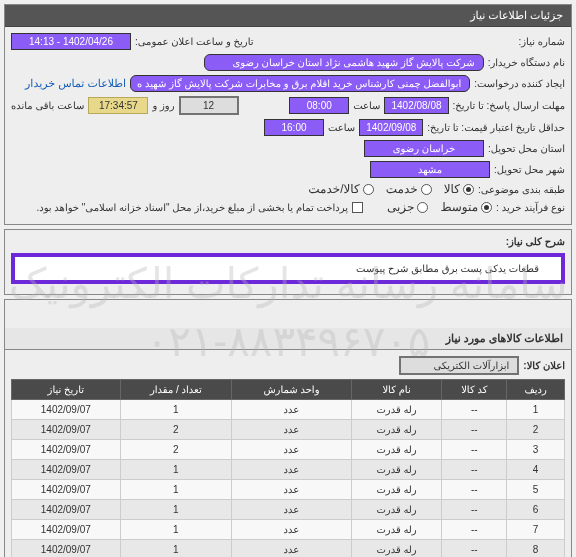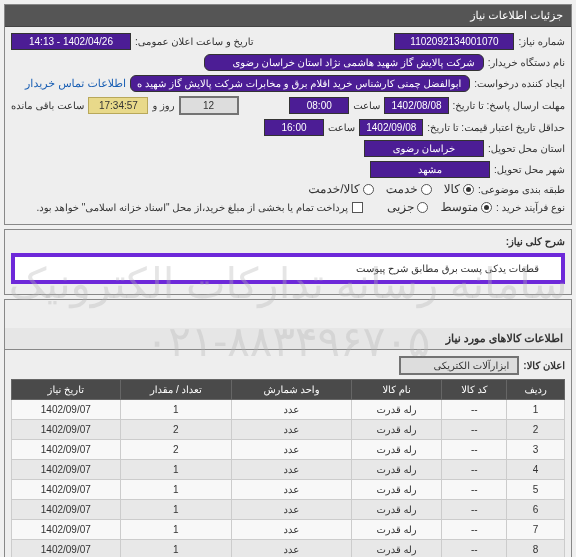--- a/index.html
+++ b/index.html
@@ -43,21 +43,21 @@
   margin-bottom: 4px;
   gap: 4px;
   flex-wrap: wrap;
 }
 .label {
   font-size: 10px;
   color: #333;
   white-space: nowrap;
 }
 .field {
-  background: #4c1d95;
+  background: #8b5cf6;
   color: #fff;
   padding: 2px 6px;
   font-size: 10px;
   border: 1px solid #333;
   min-width: 60px;
   display: inline-block;
   text-align: center;
 }
 .field-wide { min-width: 280px; text-align: right; padding-right: 8px; border-radius: 6px; }
 .field-med { min-width: 120px; }
@@ -132,21 +132,20 @@
   <div>سامانه رسانه تدارکات الکترونیک</div>
   <div>۰۲۱-۸۸۳۴۹۶۷۰۵</div>
 </div>
 
 <div class="panel">
   <div class="panel-header">جزئیات اطلاعات نیاز</div>
   <div class="panel-body">
 
     <div class="row">
       <span class="label">شماره نیاز:</span>
-      <span class="field field-med">1102092134001070</span>
       <span class="spacer"></span>
       <span class="label">تاریخ و ساعت اعلان عمومی:</span>
       <span class="field field-med">1402/04/26 - 14:13</span>
     </div>
 
     <div class="row">
       <span class="label">نام دستگاه خریدار:</span>
       <span class="field field-wide">شرکت پالایش گاز شهید هاشمی نژاد   استان خراسان رضوی</span>
     </div>
 

